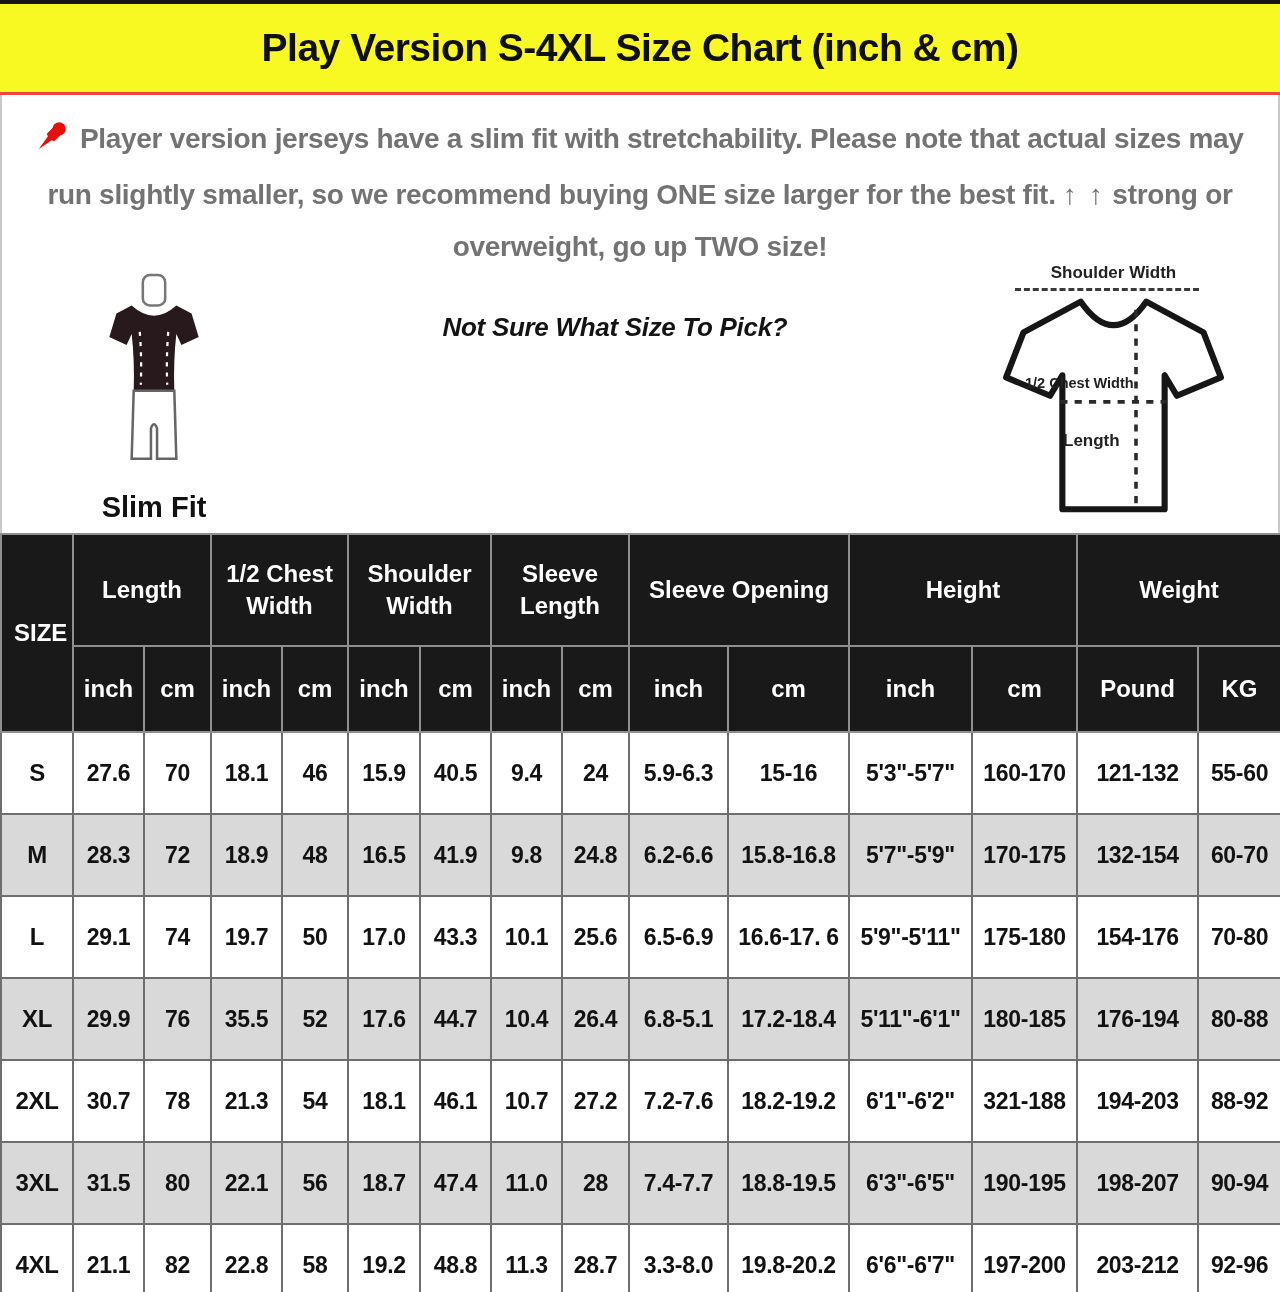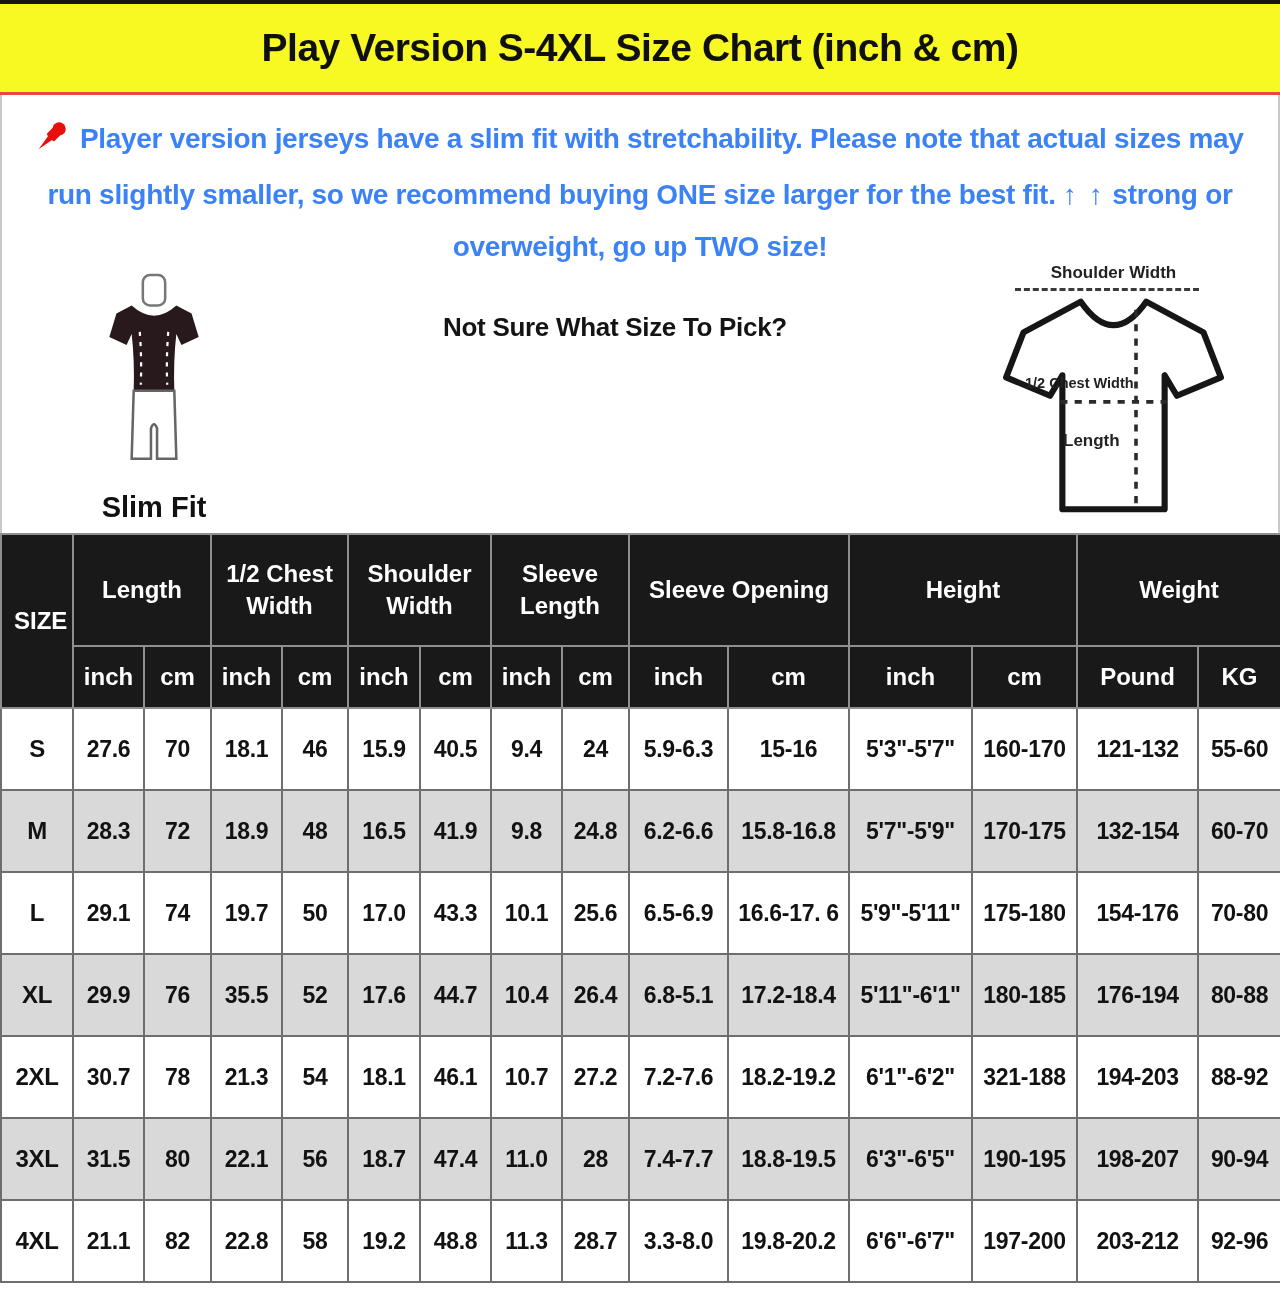--- a/index.html
+++ b/index.html
@@ -16,37 +16,37 @@
     font-size:39px; font-weight:800; color:#101010; letter-spacing:-0.5px;
   }
 
   
   .info {
     position:relative; height:438px; background:#fff;
     border-left:2px solid #c9c9c9; border-right:2px solid #c9c9c9;
   }
   .notice {
     position:absolute; top:18px; left:14px; right:14px;
-    text-align:center; color:#3b82f6; font-size:28px; font-weight:800;
+    text-align:center; color:#737373; font-size:28px; font-weight:800;
     line-height:1.85; letter-spacing:-0.3px;
   }
   .notice .pin { vertical-align:-4px; margin-right:4px; }
   .notice .arrows { font-weight:900; letter-spacing:2px; }
 
   .slimfit {
     position:absolute; left:42px; top:178px; width:220px; text-align:center;
   }
   .slimfit .label { font-size:29px; font-weight:800; color:#111; margin-top:16px; }
 
   .guide {
     position:absolute; left:245px; right:295px; top:212px;
     text-align:center; color:#141414; font-size:26px; font-weight:800;
     line-height:1.58; letter-spacing:-0.3px;
   }
-  .guide .head { margin-bottom:9px; }
+  .guide .head { margin-bottom:9px;font-style:italic; }
 
   .diagram { position:absolute; right:52px; top:168px; width:225px; height:262px; }
   .diagram .shoulder-label { text-align:center; font-size:17px; font-weight:800; color:#222; }
   .diagram .shoulder-line { width:82%; margin:5px auto 0 6%; border-top:3px dashed #3a3a3a; }
   .diagram svg.tee { position:absolute; top:26px; left:0; }
   .diagram .chest-label { position:absolute; top:112px; left:24px; font-size:14.5px; font-weight:800; color:#222; }
   .diagram .length-label { position:absolute; top:168px; left:62px; font-size:17px; font-weight:800; color:#222; }
 
   
   table.size-chart {
@@ -54,21 +54,21 @@
     font-weight:800; color:#121212;
   }
   table.size-chart th, table.size-chart td {
     border:2px solid #6e6e6e; text-align:center; vertical-align:middle;
     overflow:hidden;
   }
   table.size-chart thead th {
     background:#191919; color:#fff; border-color:#8f8f8f; font-weight:800;
   }
   table.size-chart thead tr.group th { height:112px; font-size:24px; line-height:1.35; padding:0 12px; }
-  table.size-chart thead tr.units th { height:62px; font-size:24px; }
+  table.size-chart thead tr.units th { height:86px; font-size:24px; }
   table.size-chart thead th.size-h { font-size:25px; }
   table.size-chart tbody td { height:82px; font-size:23px; letter-spacing:-0.3px; background:#fff; }
   table.size-chart tbody tr:nth-child(even) td { background:#d9d9d9; }
   table.size-chart tbody td.size { font-size:24px; }
 </style>
 </head>
 <body>
 
 <div id="page">
 

